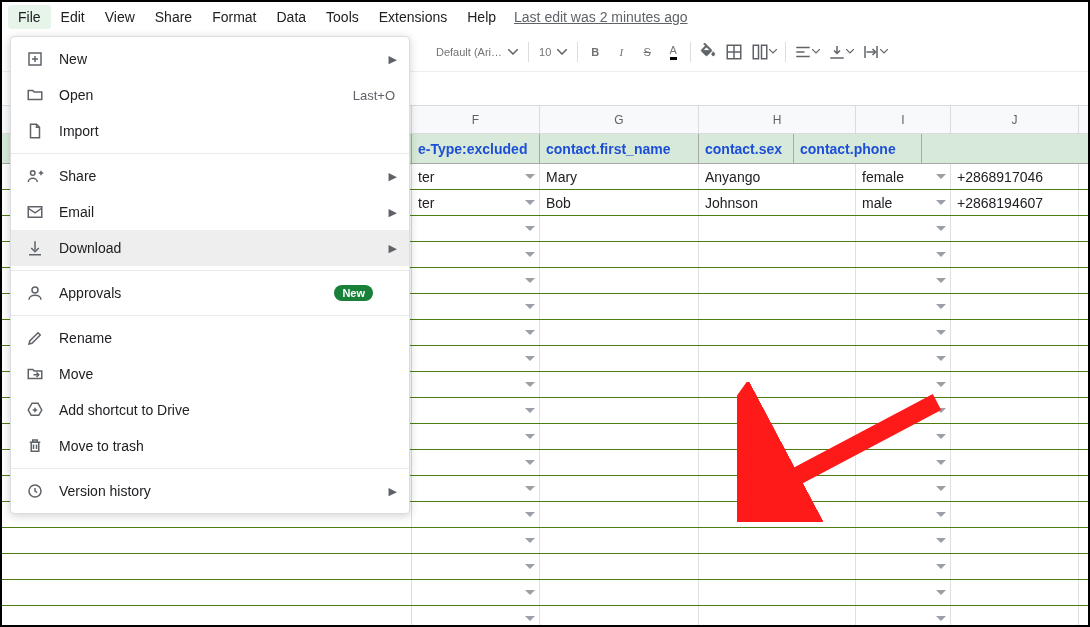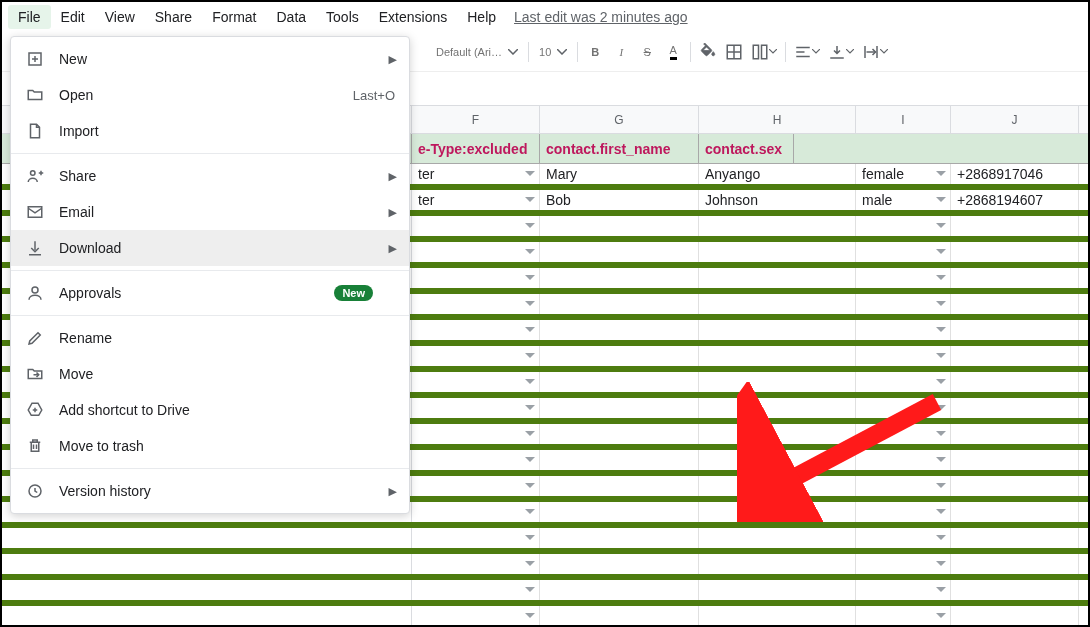--- a/index.html
+++ b/index.html
@@ -19,24 +19,24 @@
 
 .fx-row { display: flex; align-items: center; height: 34px; border-bottom: 1px solid #dadce0; }
 
 .grid-wrap { position: absolute; left: 0; right: 0; top: 104px; bottom: 0; overflow: hidden; }
 .grid-head { display: flex; height: 28px; background: #f8f9fa; border-bottom: 1px solid #dadce0; font-size: 12px; color: #5f6368; }
 .col { border-right: 1px solid #dadce0; display: flex; align-items: center; justify-content: center; }
 .cF { width: 128px; } .cG { width: 159px; }
 .cH { width: 157px; } .cI { width: 95px; } .cJ { width: 128px; }
 .left-stub { width: 410px; flex-shrink: 0; border-right: 1px solid #dadce0; }
 
-.headrow { display: flex; height: 30px; background: #d7ead9; border-bottom: 1px solid #a8a8a8; font-weight: bold; font-size: 14px; color: #be185d; }
+.headrow { display: flex; height: 30px; background: #d7ead9; border-bottom: 1px solid #a8a8a8; font-weight: bold; font-size: 14px; color: #1d4ed8; }
 .headrow .cell { display: flex; align-items: center; padding: 0 6px; border-right: 1px solid #a8a8a8; overflow: hidden; white-space: nowrap; }
 
-.row { display: flex; height: 26px; border-bottom: 6px solid #4d7c0f; font-size: 14px; color: #202124; }
+.row { display: flex; height: 26px; border-bottom: 1px solid #4d7c0f; font-size: 14px; color: #202124; }
 .row .cell { display: flex; align-items: center; padding: 0 6px; border-right: 1px solid #e0e0e0; position: relative; }
 .dd-caret { position: absolute; right: 4px; top: 50%; transform: translateY(-50%); cursor: pointer; }
 .dd-caret svg { display: block; }
 
 .dropdown { position: absolute; left: 8px; top: 34px; width: 400px; background: #fff; border: 1px solid #dadce0; border-radius: 4px; box-shadow: 0 2px 10px rgba(0,0,0,0.18); padding: 4px 0; z-index: 50; max-height: 590px; }
 .ditem { display: flex; align-items: center; height: 36px; padding: 0 14px; font-size: 14px; color: #202124; cursor: pointer; gap: 14px; position: relative; }
 .ditem.hovered { background: #eeeeee; }
 .ditem .icon { width: 20px; height: 20px; display: inline-flex; align-items: center; justify-content: center; color: #5f6368; }
 .ditem .arrow-right { position: absolute; right: 12px; color: #5f6368; font-size: 11px; }
 .ditem .shortcut { position: absolute; right: 14px; color: #5f6368; font-size: 13px; }
@@ -159,20 +159,21 @@
       <div class="col cG">G</div>
       <div class="col cH">H</div>
       <div class="col cI">I</div>
       <div class="col cJ">J</div>
     </div>
     <div class="headrow">
       <div class="left-stub" style="background:#d7ead9;border-right:1px solid #a8a8a8"></div>
       <div class="cell cF">e-Type:excluded</div>
       <div class="cell cG">contact.first_name</div>
       <div class="cell cI">contact.sex</div>
+      <div class="cell cJ">contact.phone</div>
     </div>
     <div id="rows-container">
         <div class="row">
           <div class="left-stub"></div>
           <div class="cell cF">ter<span class="dd-caret">
               <svg width="10" height="6">
                 <path d="M0 0 L5 5 L10 0" fill="#9aa0a6"></path>
               </svg>
             </span></div>
           <div class="cell cG">Mary</div>

